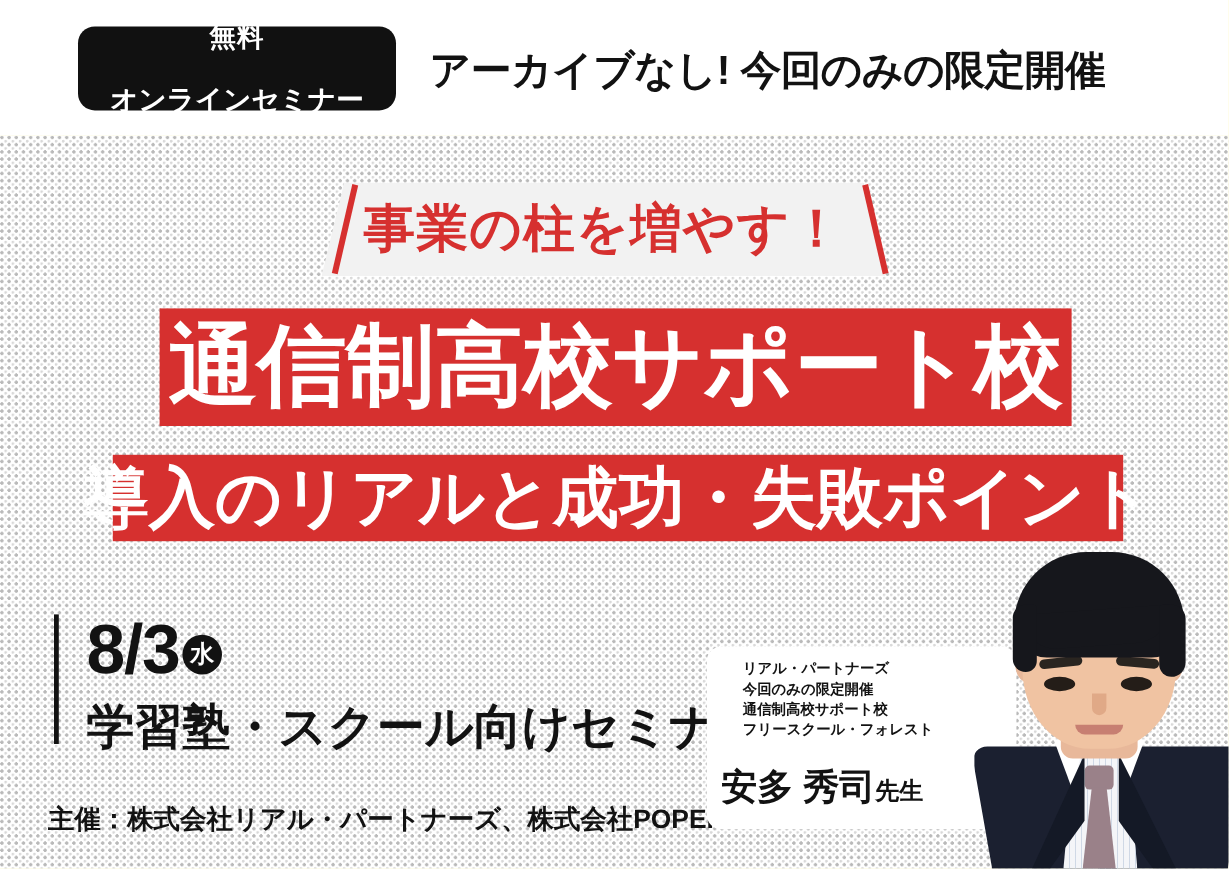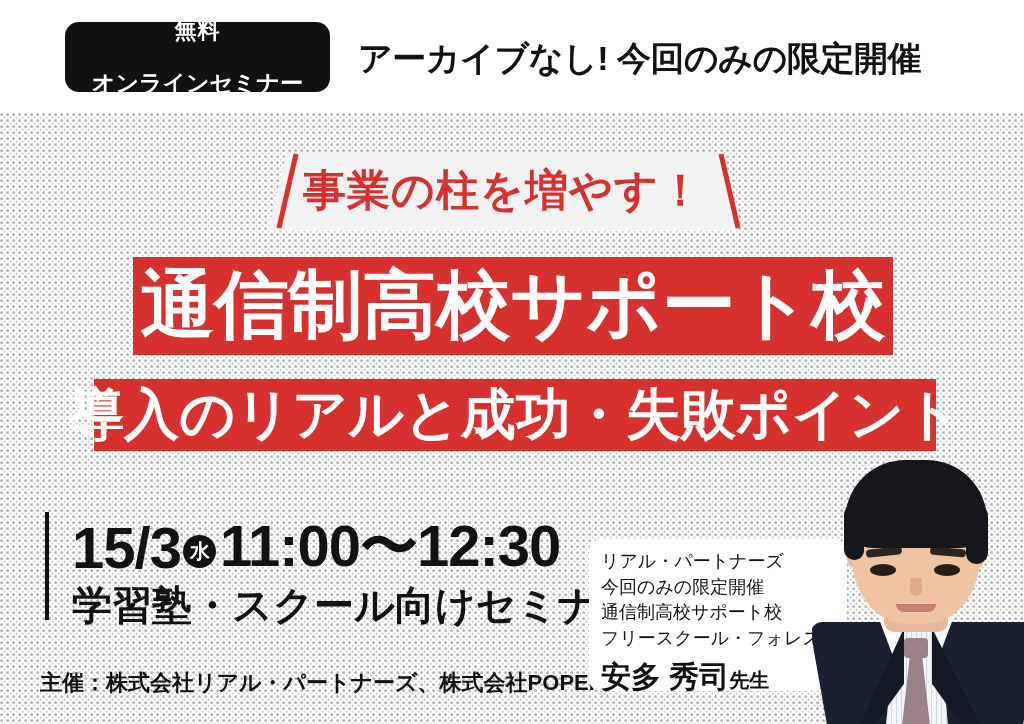--- a/index.html
+++ b/index.html
@@ -194,27 +194,28 @@
     left:589px; top:539px;
     width:258px; height:152px;
     background:#ffffff;
     border-radius:12px;
     z-index:6;
     padding:10px 0 0 12px;
     box-sizing:border-box;
   }
   .speaker-card .aff{
     color:#121212;
-    font-size:18px;
-    font-weight:normal;
+    font-size:12px;
+    font-weight:bold;
     line-height:1.42;
     white-space:nowrap;
+    margin-left:18px;
   }
   .speaker-name-row{
-    margin-top:6px;
+    margin-top:19px;
     white-space:nowrap;
     color:#121212;
   }
   .speaker-name{
     font-size:30px;
     font-weight:bold;
     letter-spacing:0px;
   }
   .speaker-honorific{
     font-size:20px;
@@ -376,23 +377,22 @@
     <div class="kicker-text">事業の柱を増やす！</div>
   </div>
   <div class="slash left"></div>
   <div class="slash right"></div>
 
   <div class="redbar redbar-2">導入のリアルと成功・失敗ポイント</div>
   <div class="redbar redbar-1">通信制高校サポート校</div>
 
   <div class="vrule"></div>
   <div class="date-line">
-    <span>15/3</span>
+    <span>8/3</span>
     <span class="dow-circle">水</span>
-    <span>11:00〜12:30</span>
   </div>
   <div class="subtitle-line">学習塾・スクール向けセミナー</div>
   <div class="organizer">主催：株式会社リアル・パートナーズ、株式会社POPER</div>
 
   <div class="speaker-card">
     <div class="aff">リアル・パートナーズ</div>
     <div class="aff">今回のみの限定開催</div>
     <div class="aff">通信制高校サポート校</div>
     <div class="aff">フリースクール・フォレスト</div>
     <div class="speaker-name-row">

